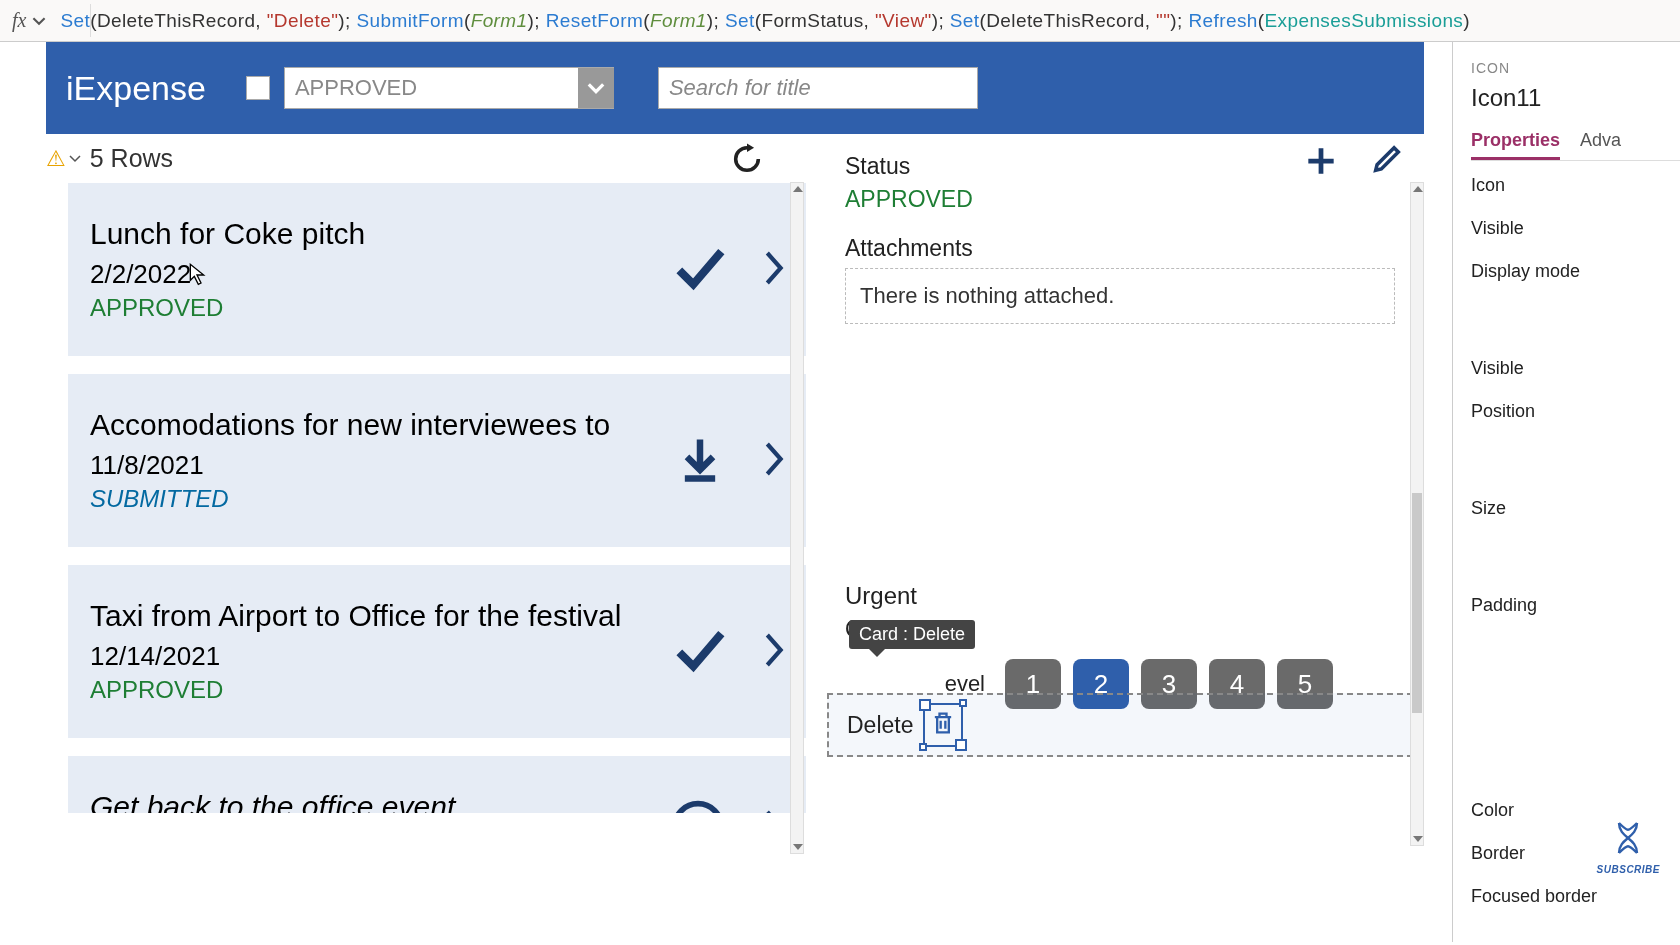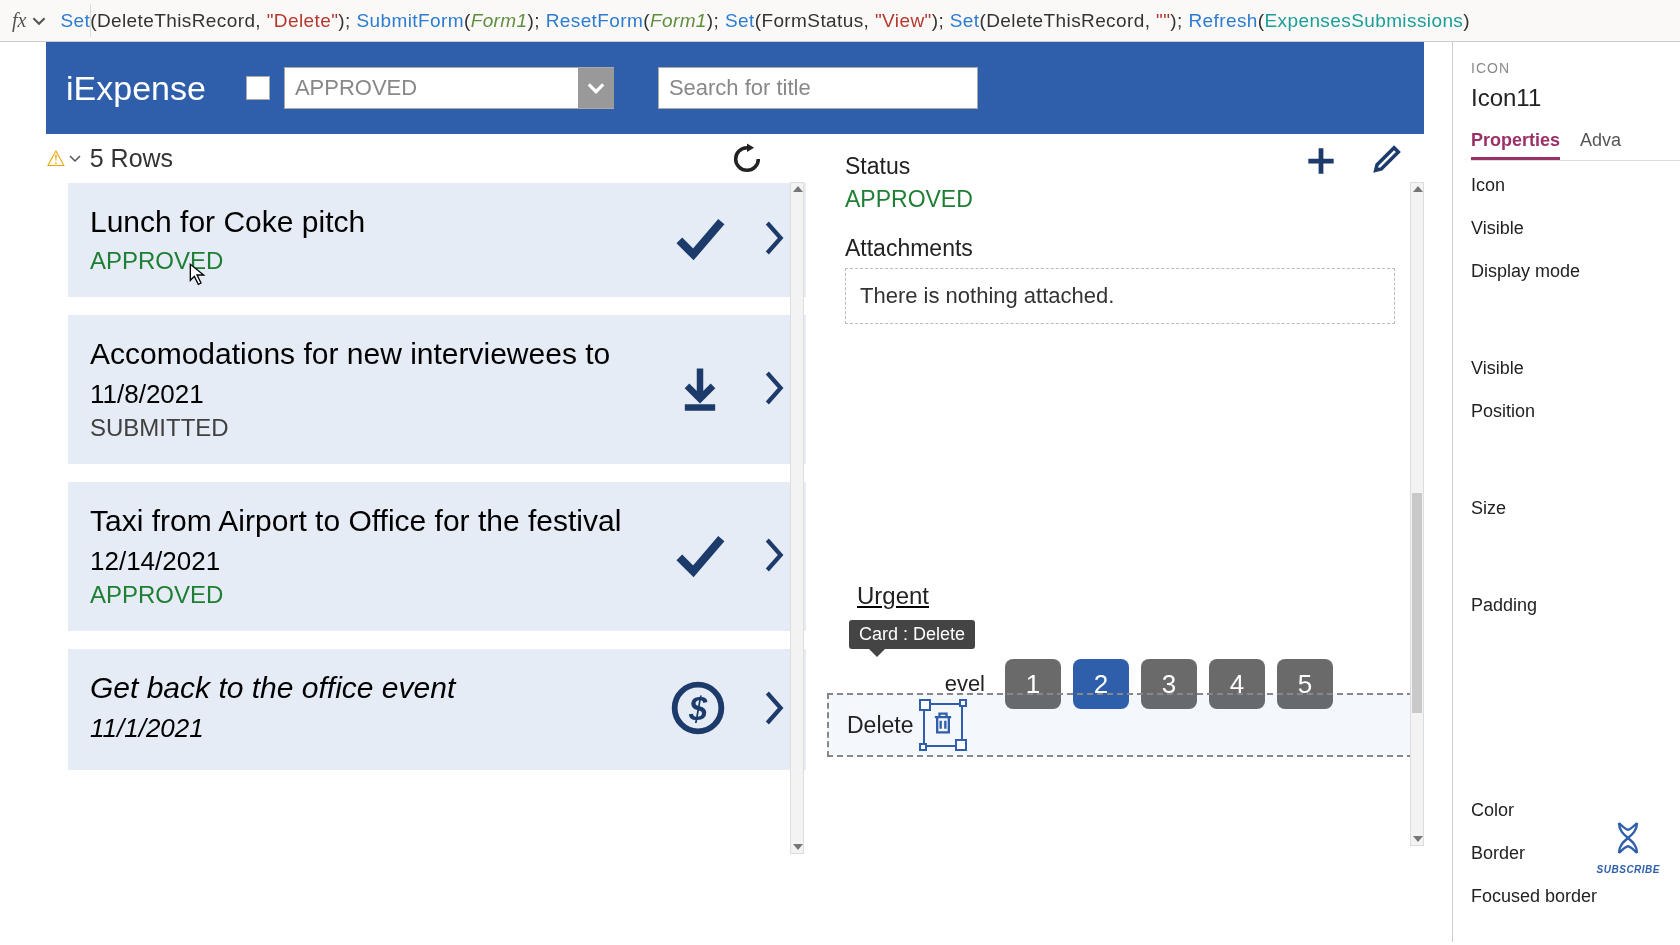--- a/index.html
+++ b/index.html
@@ -19,56 +19,56 @@
 
 
 .canvas-area { position: absolute; top: 42px; left: 46px; width: 1378px; height: 900px; }
 .app-header { background: #2f5fab; height: 92px; display: flex; align-items: center; padding: 0 20px; }
 .app-title { color: #fff; font-size: 34px; font-weight: 400; margin-right: 40px; }
 .checkbox { width: 24px; height: 24px; background: #fff; border: 1px solid #aaa; margin-right: 14px; }
 .dropdown { width: 330px; height: 42px; background: #fff; border: 1px solid #aaa; display: flex; align-items: center; justify-content: space-between; padding: 0 10px; margin-right: 44px; }
 .dropdown-text { color: #888; font-size: 22px; }
 .dropdown-arrow { width: 36px; height: 40px; background: #999; display: flex; align-items: center; justify-content: center; margin: -1px -11px -1px 0; }
 .dropdown-arrow svg { display:block;}
-.search { width: 320px; height: 42px; background: #fff; border: 1px solid #aaa; padding: 0 10px; color: #888; font-size: 22px; display:flex; align-items:center;}
+.search { width: 320px; height: 42px; background: #fff; border: 1px solid #aaa; padding: 0 10px; color: #888; font-size: 22px; display:flex; align-items:center;font-style:italic;}
 
 
 .app-body { display: flex; height: 720px; }
 .left-col { width: 760px; position:relative;}
 .right-col { flex: 1; padding: 0 0 0 10px; position:relative;}
 
 .rows-header { display: flex; align-items: center; padding: 10px 8px 10px 0; position:relative;}
 .warn-icon { color: #e8a300; font-size: 22px; margin-right: 2px;}
 .rows-text { font-size: 25px; color: #333; margin-left: 22px;}
 .refresh-ic { position:absolute; right: 42px; top: 8px;}
 
 .gallery { height: 630px; overflow: hidden; position:relative;}
-.gallery-item { background: #e6ecf5; margin: 0 0 18px 22px; padding: 22px 22px; position: relative; }
+.gallery-item { background: #e6ecf5; margin: 0 0 18px 22px; padding: 34px 22px; position: relative; }
 .gallery-item.last { margin-bottom: 0; font-style: italic;}
 .item-title { font-size: 30px; color: #000; margin-bottom: 8px; }
 .item-date { font-size: 26px; color: #000; margin-bottom: 4px; }
 .item-status { font-size: 24px; }
 .st-approved { color: #1e7e34; }
-.st-submitted { color: #404040; }
+.st-submitted { color: #0369a1; font-style: italic; }
 .item-icon { position: absolute; right: 80px; top: 50%; transform: translateY(-50%); }
 .item-arrow { position: absolute; right: 20px; top: 50%; transform: translateY(-50%); }
 .cursor { position:absolute; left: 120px; top: 80px; font-size: 22px;}
 
 .scroll-v { width: 14px; background: #f3f3f3; border: 1px solid #ddd; position:absolute; right: 2px; top: 48px; bottom: 0;}
 .scroll-v::before, .scroll-v::after { content:""; position:absolute; left:2px; width:0; height:0; border-left:5px solid transparent; border-right:5px solid transparent;}
 .scroll-v::before { top:3px; border-bottom:6px solid #777;}
 .scroll-v::after { bottom:3px; border-top:6px solid #777;}
 
 
 .detail { border: 1px dashed transparent; padding: 18px 28px; height: 630px; position:relative;}
 .field-label { font-size: 23px; color: #222; margin-bottom: 6px; }
 .field-value { font-size: 23px; margin-bottom: 22px; }
 .field-value.approved { color: #1e7e34; }
 .attach-box { border: 1px dashed #bbb; padding: 14px; color: #333; font-size: 22px; margin-bottom: 180px;}
-.urgent-block { position:absolute; bottom: 120px; left: 40px; right: 28px; text-decoration: underline;}
+.urgent-block { position:absolute; bottom: 120px; left: 28px; right: 28px;}
 .urgent-lbl { font-size: 24px; color: #222; margin-bottom: 6px;}
 .urgent-val { font-size: 23px; color: #222;}
 .level-row { position:absolute; bottom: 54px; left: 28px; right: 28px; display:flex; align-items:center; gap: 20px;}
 .level-lbl { font-size:22px; color:#222; flex: 0 0 140px;}
 .pill { width: 56px; height: 50px; border-radius: 8px; background: #6a6a6a; color: #fff; font-size: 26px; display: inline-flex; align-items: center; justify-content: center; }
 .pill.active { background: #2f5fab; }
 .delete-card { position:absolute; bottom: 6px; left: 10px; right: 10px; display:flex; align-items:center; gap: 10px; padding: 8px 18px; border: 2px dashed #888; background: rgba(47,95,171,0.05);}
 .delete-text { font-size: 23px; color: #222;}
 .trash-selected { border: 2px solid #2f5fab; padding: 4px; position:relative;}
 .trash-selected::before, .trash-selected::after { content:""; position:absolute; width:8px; height:8px; background:#fff; border:2px solid #2f5fab;}
@@ -145,20 +145,21 @@
         <span class="refresh-ic">
           <svg width="34" height="34" viewBox="0 0 24 24">
               <path d="M12 4 A8 8 0 1 0 20 12" stroke="#222" stroke-width="2.5" fill="none"></path>
               <path d="M12 1 L12 7 L17 4 Z" fill="#222"></path>
             </svg>
         </span>
       </div>
       <div class="gallery" id="gallery-container">
           <div class="gallery-item">
     <div class="item-title">Lunch for Coke pitch</div>
+    <div class="item-date">2/2/2022</div>
     <div class="item-status st-approved">APPROVED</div>
     <div class="item-icon"><svg width="56" height="56" viewBox="0 0 24 24">
                 <path d="M4 13 L10 19 L22 5" stroke="#1c3b6b" stroke-width="3.5" fill="none"></path>
               </svg></div>
     <div class="item-arrow"><svg width="24" height="40" viewBox="0 0 12 24">
                 <path d="M2 3 L10 12 L2 21" stroke="#1c3b6b" stroke-width="2.5" fill="none"></path>
               </svg></div>
     <svg class="cursor" width="18" height="24" viewBox="0 0 12 18">
               <path d="M1 1 L1 13 L4 10 L7 16 L9 15 L6 9 L11 9 Z" fill="#fff" stroke="#000" stroke-width="1"></path>
             </svg>

